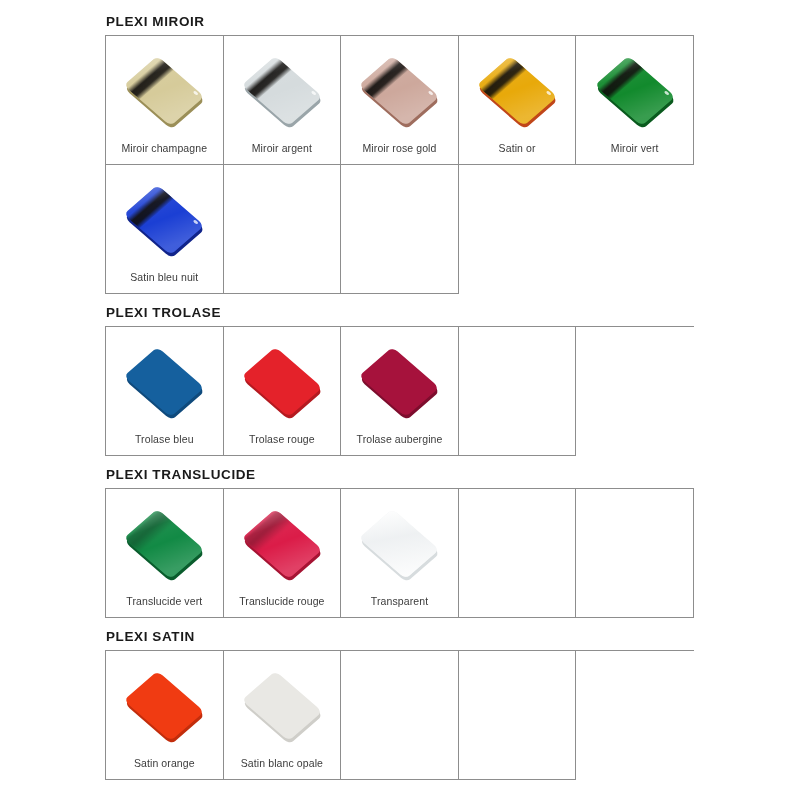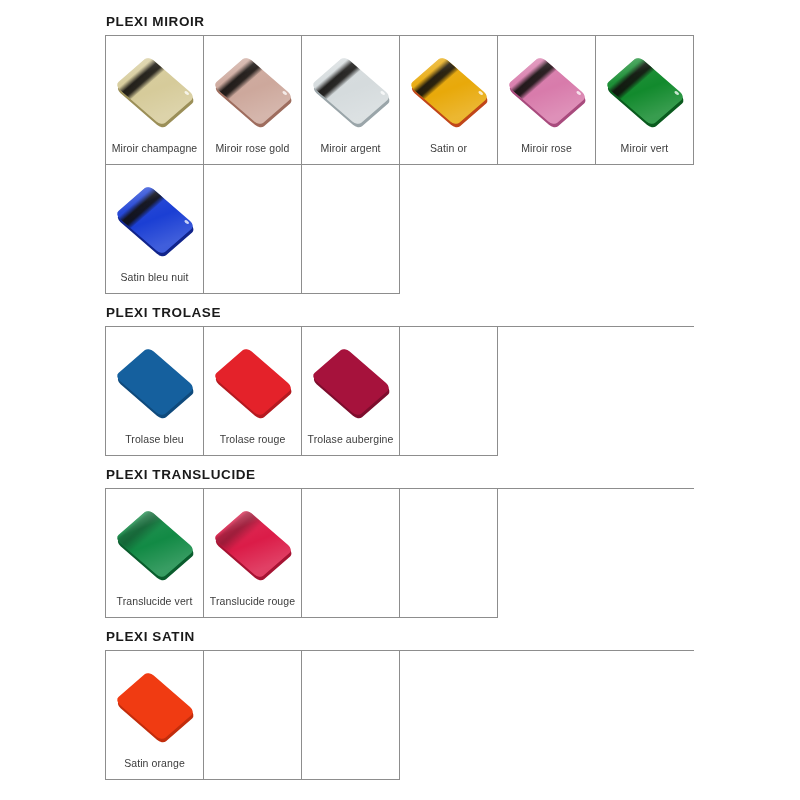--- a/index.html
+++ b/index.html
@@ -26,21 +26,21 @@
     font-size: 13.5px;
     font-weight: bold;
     letter-spacing: 0.6px;
     color: #1a1a1a;
     text-transform: uppercase;
     margin: 0 0 5px 1px;
     line-height: 16px;
   }
   .grid {
     display: grid;
-    grid-template-columns: repeat(6, 1fr);
+    grid-template-columns: repeat(5, 1fr);
     border-top: 1px solid #8d8d8d;
     border-left: 1px solid #8d8d8d;
     background: #ffffff;
   }
   .cell {
     border-right: 1px solid #8d8d8d;
     border-bottom: 1px solid #8d8d8d;
     height: 129px;
     display: flex;
     flex-direction: column;
@@ -163,78 +163,62 @@
                 </div>
               </div>
             </div>
             <div class="label">Miroir champagne</div>
           </div>
           <div class="cell">
             <div class="swatch-wrap">
               <div class="swatch-box">
                 <div class="shadow"></div>
                 <div class="plate mirror">
+                  <div class="edge" style="background: rgb(154, 165, 169);"></div>
+                  <div class="face" style="background: rgb(213, 219, 221);">
+                    <div class="glint"></div>
+                    <div class="sheen"></div>
+                    <div class="notch"></div>
+                  </div>
+                </div>
+              </div>
+            </div>
+            <div class="label">Miroir argent</div>
+          </div>
+          <div class="cell">
+            <div class="swatch-wrap">
+              <div class="swatch-box">
+                <div class="shadow"></div>
+                <div class="plate mirror">
                   <div class="edge" style="background: rgb(158, 109, 94);"></div>
                   <div class="face" style="background: rgb(205, 168, 156);">
                     <div class="glint"></div>
                     <div class="sheen"></div>
                     <div class="notch"></div>
                   </div>
                 </div>
               </div>
             </div>
             <div class="label">Miroir rose gold</div>
           </div>
           <div class="cell">
             <div class="swatch-wrap">
               <div class="swatch-box">
                 <div class="shadow"></div>
                 <div class="plate mirror">
-                  <div class="edge" style="background: rgb(154, 165, 169);"></div>
-                  <div class="face" style="background: rgb(213, 219, 221);">
-                    <div class="glint"></div>
-                    <div class="sheen"></div>
-                    <div class="notch"></div>
-                  </div>
-                </div>
-              </div>
-            </div>
-            <div class="label">Miroir argent</div>
-          </div>
-          <div class="cell">
-            <div class="swatch-wrap">
-              <div class="swatch-box">
-                <div class="shadow"></div>
-                <div class="plate mirror">
                   <div class="edge" style="background: rgb(192, 70, 26);"></div>
                   <div class="face" style="background: rgb(232, 169, 10);">
                     <div class="glint"></div>
                     <div class="sheen"></div>
                     <div class="notch"></div>
                   </div>
                 </div>
               </div>
             </div>
             <div class="label">Satin or</div>
-          </div>
-          <div class="cell">
-            <div class="swatch-wrap">
-              <div class="swatch-box">
-                <div class="shadow"></div>
-                <div class="plate mirror">
-                  <div class="edge" style="background: rgb(168, 75, 125);"></div>
-                  <div class="face" style="background: rgb(216, 123, 171);">
-                    <div class="glint"></div>
-                    <div class="sheen"></div>
-                    <div class="notch"></div>
-                  </div>
-                </div>
-              </div>
-            </div>
-            <div class="label">Miroir rose</div>
           </div>
           <div class="cell">
             <div class="swatch-wrap">
               <div class="swatch-box">
                 <div class="shadow"></div>
                 <div class="plate mirror">
                   <div class="edge" style="background: rgb(10, 90, 30);"></div>
                   <div class="face" style="background: rgb(18, 138, 45);">
                     <div class="glint"></div>
                     <div class="sheen"></div>
@@ -341,20 +325,34 @@
                   <div class="edge" style="background: rgb(165, 20, 51);"></div>
                   <div class="face" style="background: rgb(219, 28, 72);">
                     <div class="glint"></div>
                     <div class="sheen"></div>
                   </div>
                 </div>
               </div>
             </div>
             <div class="label">Translucide rouge</div>
           </div>
+          <div class="cell">
+            <div class="swatch-wrap">
+              <div class="swatch-box">
+                <div class="shadow"></div>
+                <div class="plate clear">
+                  <div class="edge" style="background: rgb(215, 220, 222);"></div>
+                  <div class="face" style="background: rgb(242, 244, 245);">
+                    <div class="sheen"></div>
+                  </div>
+                </div>
+              </div>
+            </div>
+            <div class="label">Transparent</div>
+          </div>
           <div class="cell empty"></div>
           <div class="cell empty"></div>
         </div>
       </div>
       <div style="height: 11px;"></div>
       <div class="section">
         <div class="section-title">PLEXI SATIN</div>
         <div class="grid">
           <div class="cell">
             <div class="swatch-wrap">
@@ -363,18 +361,32 @@
                 <div class="plate matte">
                   <div class="edge" style="background: rgb(194, 45, 12);"></div>
                   <div class="face" style="background: rgb(240, 59, 18);">
                     <div class="sheen"></div>
                   </div>
                 </div>
               </div>
             </div>
             <div class="label">Satin orange</div>
           </div>
+          <div class="cell">
+            <div class="swatch-wrap">
+              <div class="swatch-box">
+                <div class="shadow"></div>
+                <div class="plate matte">
+                  <div class="edge" style="background: rgb(207, 206, 201);"></div>
+                  <div class="face" style="background: rgb(233, 232, 228);">
+                    <div class="sheen"></div>
+                  </div>
+                </div>
+              </div>
+            </div>
+            <div class="label">Satin blanc opale</div>
+          </div>
           <div class="cell empty"></div>
           <div class="cell empty"></div>
         </div>
       </div>
     </div>
 </div>
 
 </body></html>

